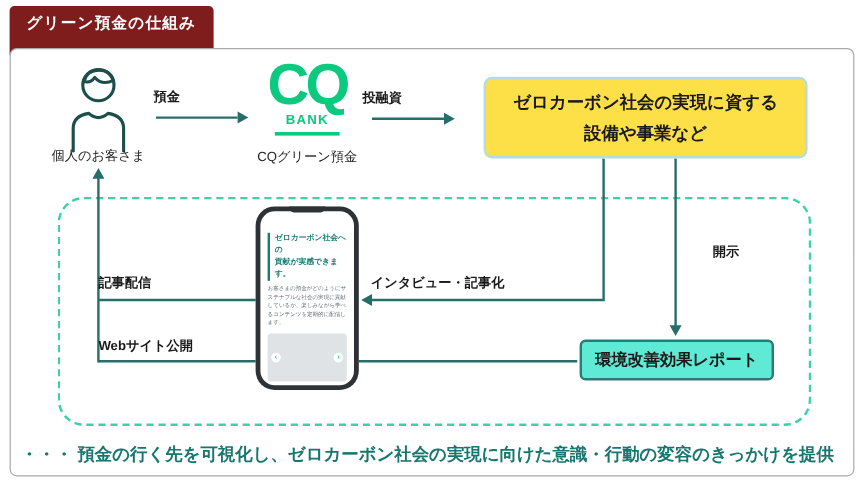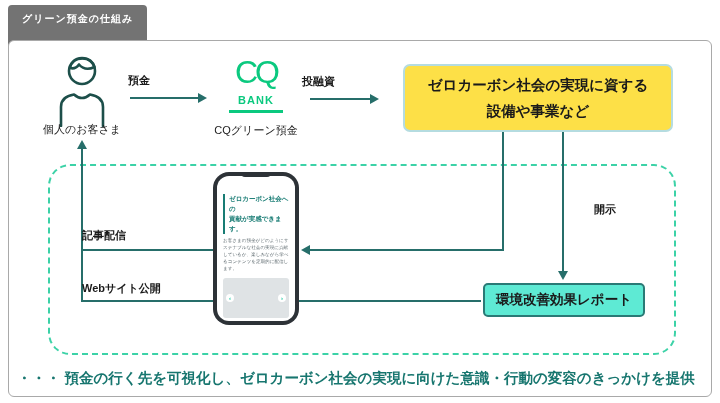--- a/index.html
+++ b/index.html
@@ -14,24 +14,24 @@
     height: 403px;
     background: #fff;
     overflow: hidden;
   }
   .abs { position: absolute; }
 
   
   .badge {
     left: 8px; top: 5px; height: 44px;
     padding: 0 14px;
-    background: #737373;
+    background: #7f1d1d;
     border-radius: 4px;
     color: #fff;
-    font-size: 10px;
+    font-size: 13px;
     font-weight: bold;
     line-height: 28px;
     letter-spacing: 1px;
   }
 
   
   .outer-box {
     left: 8px; top: 40px;
     width: 704px; height: 357px;
     background: #fff;
@@ -52,22 +52,22 @@
     font-size: 11px;
     font-weight: bold;
     color: #1a1a1a;
     text-align: left;
     white-space: nowrap;
   }
 
   
   .cq-logo { left: 216px; top: 52px; width: 80px; text-align: center; }
   .cq-mark {
-    font-size: 32px;
-    font-weight: 400;
+    font-size: 48px;
+    font-weight: 700;
     letter-spacing: -3px;
     color: #0bc97f;
     line-height: 40px;
   }
   .cq-word {
     font-size: 11px;
     font-weight: 800;
     letter-spacing: 1px;
     color: #0bc97f;
     line-height: 16px;
@@ -243,20 +243,21 @@
 
   <div class="abs arrow-label" style="left:302px; top:74px; width:84px;">投融資</div>
 
   <div class="abs projects-box">
     <div>ゼロカーボン社会の実現に資する</div>
     <div>設備や事業など</div>
   </div>
 
   <div class="abs arrow-label z4" style="left:82px; top:228px; width:131px;">記事配信</div>
   <div class="abs arrow-label z4" style="left:82px; top:281px; width:131px;">Webサイト公開</div>
+  <div class="abs arrow-label z4" style="left:309px; top:228px; width:186px;">インタビュー・記事化</div>
   <div class="abs arrow-label z4" style="left:570px; top:202px;padding-left:24px;">開示</div>
 
   <div class="abs report-box">環境改善効果レポート</div>
 
   <div class="abs phone">
     <div class="phone-screen">
       <div class="phone-headline">
         <div>ゼロカーボン社会への</div>
         <div>貢献が実感できます。</div>
       </div>

